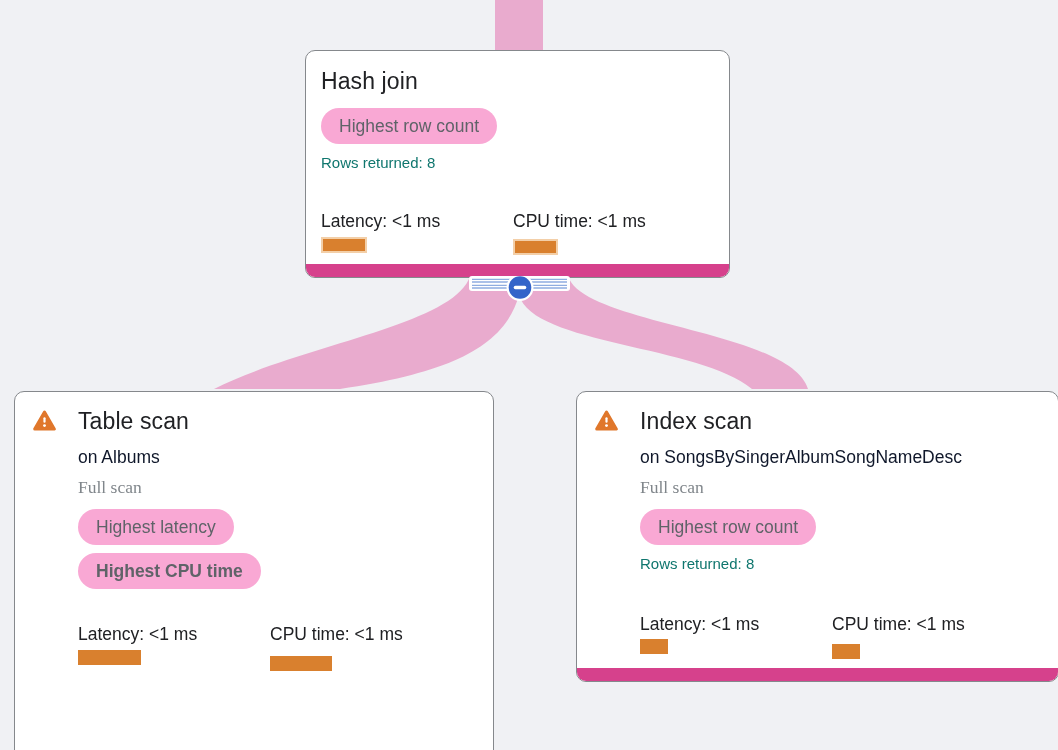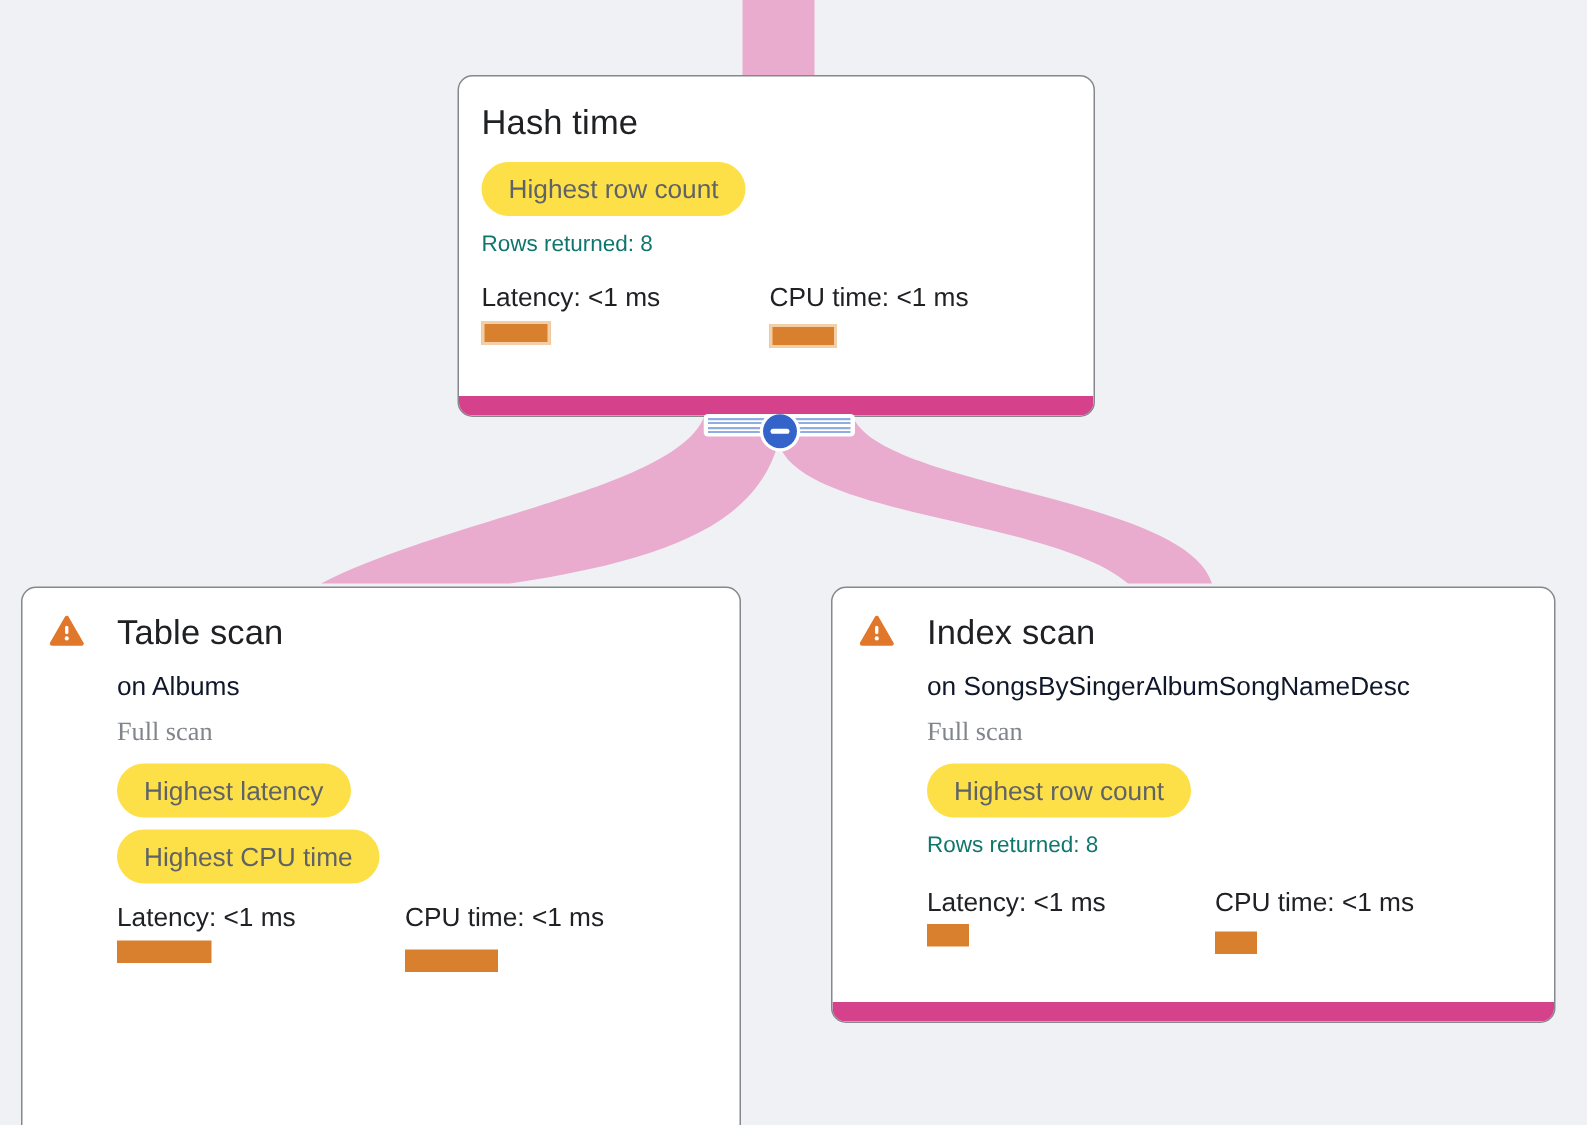--- a/index.html
+++ b/index.html
@@ -18,29 +18,29 @@
   .warn{width:23px;height:21px;flex:none;margin-top:3px;}
   .node-title{font-size:23px;font-weight:500;line-height:28px;color:#202124;letter-spacing:.1px;}
   .node-header .node-title{margin-left:22px;}
 
   .indent{margin-left:45px;}
 
   .node-subtitle{font-size:17.5px;line-height:23px;margin-top:11px;color:#0f172a;}
   .scan-type{font-size:17.5px;line-height:23px;margin-top:7px;color:#80868b;font-family:Liberation Serif, serif;}
 
   .pill-row{margin-top:10px;}
-  .pill-row + .pill-row{margin-top:8px;}
-  .pill{display:inline-block;background:#fde047;color:#5f6368;font-size:17.5px;line-height:22px;
+  .pill-row + .pill-row{margin-top:8px;font-weight:bold;}
+  .pill{display:inline-block;background:#f9a8d4;color:#5f6368;font-size:17.5px;line-height:22px;
         padding:7px 18px;border-radius:18px;}
 
   .rows-returned{font-size:15px;line-height:22px;margin-top:8px;color:#0f766e;}
 
   .metrics{display:flex;margin-top:13px;}
   .metric{width:192px;flex:none;}
-  .metric-label{font-size:17.5px;line-height:22px;color:#202124;}
+  .metric-label{font-size:17.5px;line-height:22px;color:#202124;margin-top:23px;}
   .bar{height:15px;background:#d9802e;margin-top:5px;box-sizing:border-box;}
   .bar.outlined{border:2px solid #f3cfa8;height:16px;}
   .bar.low{margin-top:11px;}
   .bar.low2{margin-top:9px;}
 
   .collapse-widget{position:absolute;left:469px;top:276px;width:101px;height:29px;z-index:2;cursor:pointer;}
 </style>
 </head>
 <body>
 
@@ -56,21 +56,21 @@
              C 300 345 455 325 470 276 Z" fill="#e9abce"></path>
 
     <path d="M 568 276 L 519 276 L 519 295
              C 533 345 700 345 752 389
              L 808 389
              C 790 330 583 325 568 276 Z" fill="#e9abce"></path>
   </svg>
 
   <div class="card" style="left:305px;top:50px;width:425px;height:228px;">
     <div class="card-body hash-body">
-      <div class="node-title">Hash time</div>
+      <div class="node-title">Hash join</div>
       <div class="pill-row" style="margin-top:13px;">
         <span class="pill">Highest row count</span>
       </div>
       <div class="rows-returned">Rows returned: 8</div>
       <div class="metrics">
         <div class="metric">
           <div class="metric-label">Latency: &lt;1 ms</div>
           <div class="bar outlined" style="width: 46px;"></div>
         </div>
         <div class="metric">
@@ -109,21 +109,21 @@
           <div class="metric">
             <div class="metric-label">CPU time: &lt;1 ms</div>
             <div class="bar low" style="width: 62px;"></div>
           </div>
         </div>
       </div>
     </div>
     <div class="bottombar" style="height:14px;"></div>
   </div>
 
-  <div class="card" style="left:554px;top:391px;width:483px;height:291px;">
+  <div class="card" style="left:576px;top:391px;width:483px;height:291px;">
     <div class="card-body">
       <div class="node-header">
         <svg class="warn" viewBox="0 0 23 21">
           <path d="M11.5 2 L21.3 19 L1.7 19 Z" fill="#e0772b" stroke="#e0772b" stroke-width="3" stroke-linejoin="round"></path>
           <rect x="10.4" y="7.2" width="2.2" height="5.6" rx="1.1" fill="#ffffff"></rect>
           <circle cx="11.5" cy="15.6" r="1.4" fill="#ffffff"></circle>
         </svg>
         <div class="node-title">Index scan</div>
       </div>
       <div class="indent">

